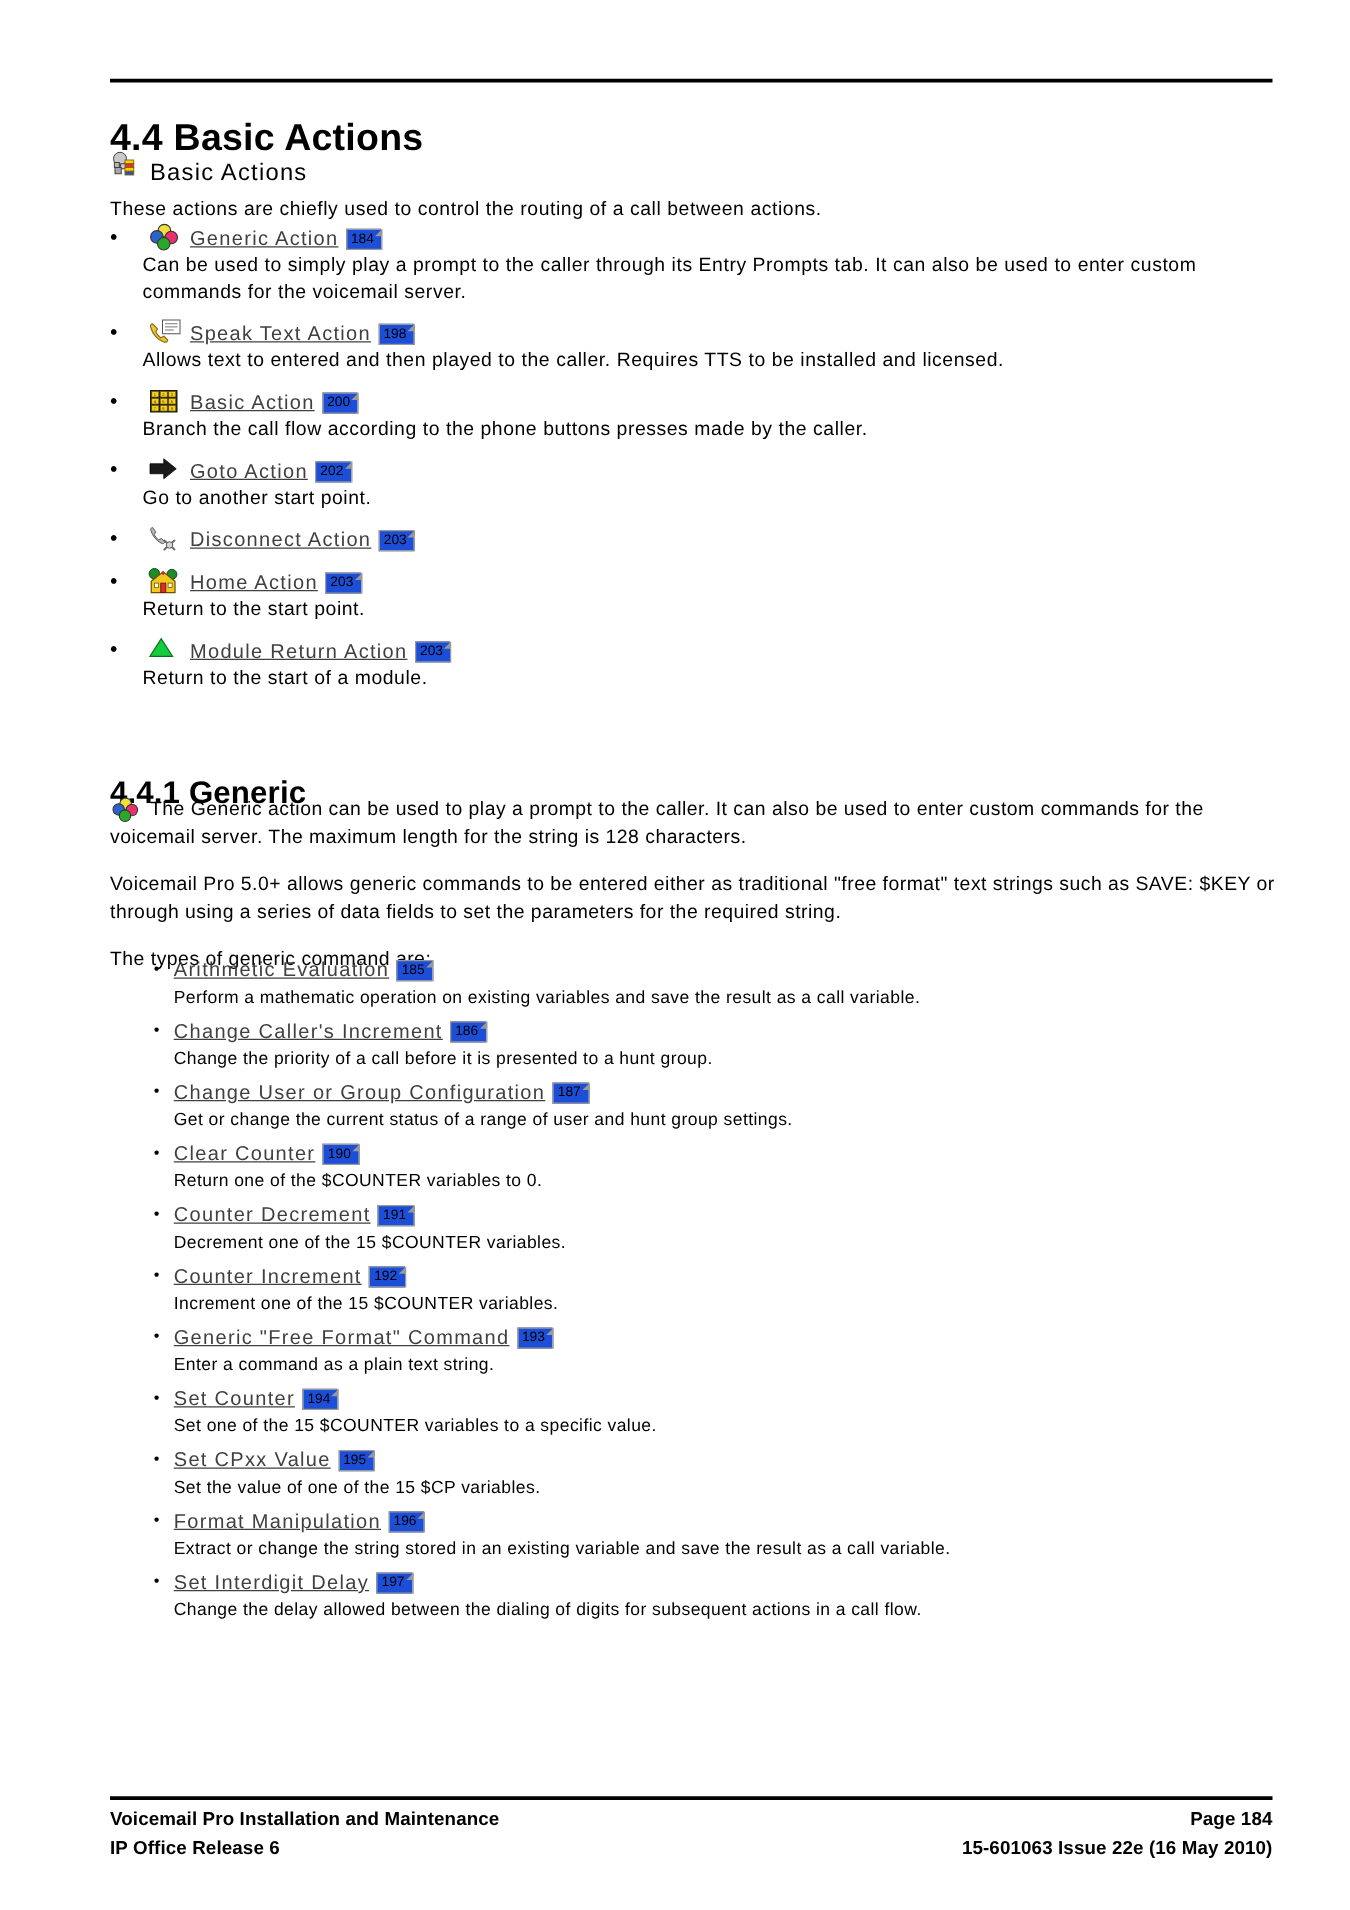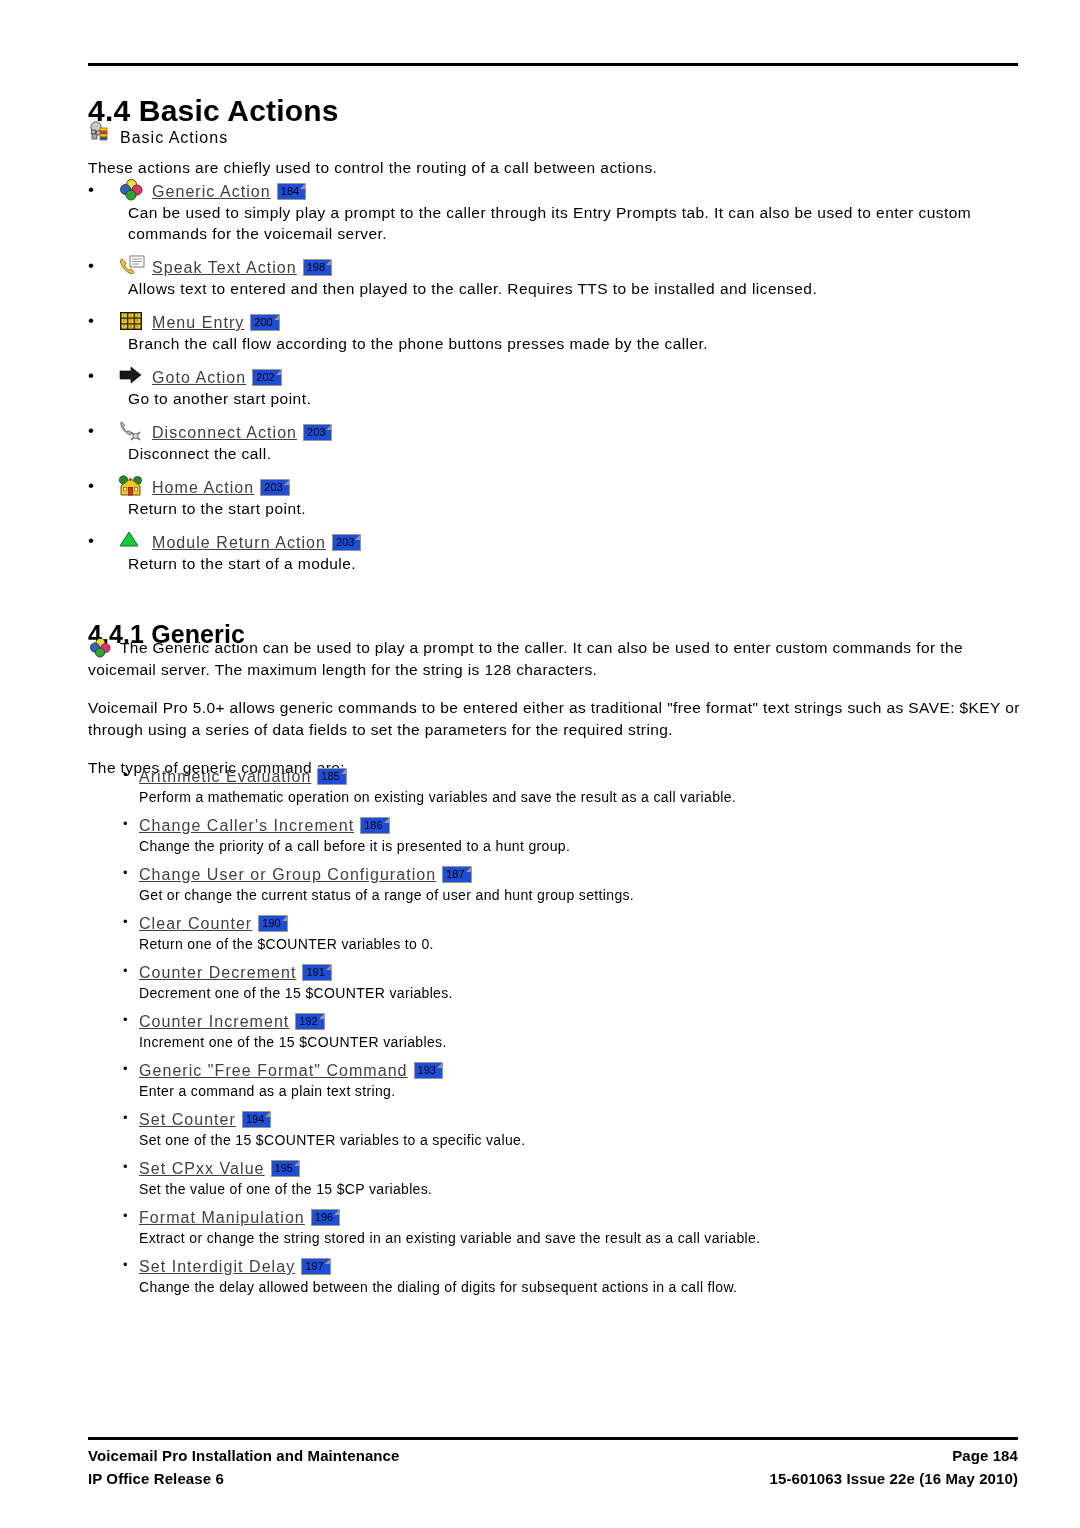--- a/index.html
+++ b/index.html
@@ -47,21 +47,21 @@
   
   .intro-icon-row {
     position: absolute;
     left: 72px;
     top: 120px;
     display: flex;
     align-items: flex-end;
     gap: 6px;
   }
   .intro-icon-label {
-    font-size: 16px;
+    font-size: 19px;
     letter-spacing: 1.0px;
     line-height: 18px;
     padding-bottom: 1px;
   }
   .intro-para {
     position: absolute;
     left: 72px;
     top: 141px;
     width: 930px;
     font-size: 15.5px;
@@ -103,21 +103,21 @@
   .link {
     color: #404040;
     text-decoration: underline;
     font-size: 16px;
     letter-spacing: 1.05px;
     line-height: 19px;
     white-space: nowrap;
     padding-bottom: 1px;
   }
   .action-desc {
-    margin-left: 40px;
+    margin-left: 26px;
     font-size: 15.5px;
     letter-spacing: 0.45px;
     line-height: 21px;
     width: 880px;
   }
 
   
   .pgref {
     display: inline-block;
     position: relative;
@@ -339,21 +339,21 @@
                 <text x="18.6" y="7.6">3</text>
               <text x="5" y="13.2">4</text>
                 <text x="11.8" y="13.2">5</text>
                 <text x="18.6" y="13.2">6</text>
               <text x="5" y="18.8">7</text>
                 <text x="11.8" y="18.8">8</text>
                 <text x="18.6" y="18.8">9</text>
             </g>
           </svg>
         </span>
-        <span class="link">Menu Entry</span>
+        <span class="link">Basic Action</span>
         <span class="pgref">200</span>
       </div>
       <div class="action-desc">Branch the call flow according to the phone buttons presses made by the caller.</div>
     </div>
 
     <div class="action-item">
       <div class="action-head">
         <span class="bullet">•</span>
         <span class="action-icon-wrap">
           <svg class="ico" width="26" height="22" viewBox="0 0 26 22" xmlns="http://www.w3.org/2000/svg">
@@ -375,21 +375,20 @@
             <g stroke="#6a6a6a" stroke-width="1.6" fill="#b0b0b0">
               <line x1="13" y1="13" x2="22" y2="21"></line>
               <line x1="22" y1="13" x2="13" y2="21"></line>
             </g>
             <circle cx="17.6" cy="17" r="2.6" fill="#d6d6d6" stroke="#5a5a5a" stroke-width="0.8"></circle>
           </svg>
         </span>
         <span class="link">Disconnect Action</span>
         <span class="pgref">203</span>
       </div>
-      <div class="action-desc">Disconnect the call.</div>
     </div>
 
     <div class="action-item">
       <div class="action-head">
         <span class="bullet">•</span>
         <span class="action-icon-wrap">
           <svg class="ico" width="26" height="24" viewBox="0 0 26 24" xmlns="http://www.w3.org/2000/svg">
             <circle cx="5.5" cy="6" r="4.2" fill="#1f8a2a" stroke="#0d4d12" stroke-width="0.8"></circle>
             <circle cx="19.5" cy="6.5" r="4" fill="#1f8a2a" stroke="#0d4d12" stroke-width="0.8"></circle>
             <path d="M3 12 L12.5 4.5 L22 12 L22 21 L3 21 Z" fill="#f2c81e" stroke="#6b5400" stroke-width="1"></path>

